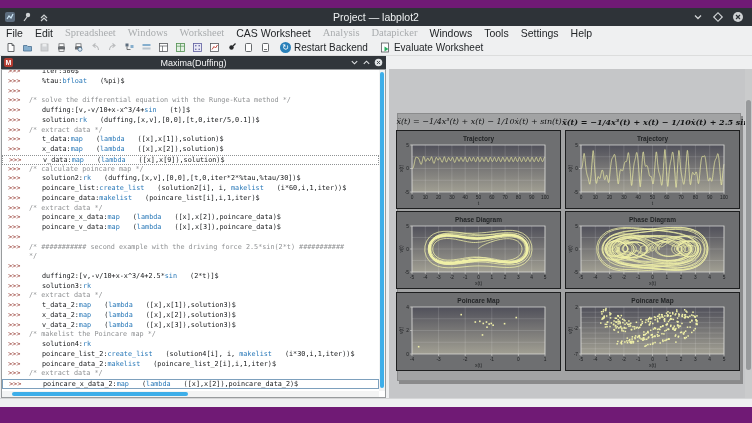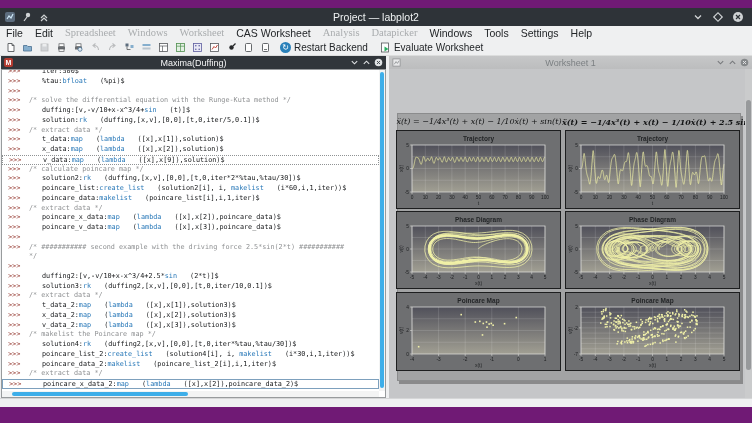--- a/index.html
+++ b/index.html
@@ -281,64 +281,45 @@
                 <div class="code-line"><span class="prompt">&gt;&gt;&gt;</span><span class="seg-p">poincare_list:</span><span class="seg-f">create_list</span><span class="seg-p">(solution2[i], i, </span><span class="seg-f">makelist</span><span class="seg-p">(i*60,i,1,iter))$</span></div>
                 <div class="code-line"><span class="prompt">&gt;&gt;&gt;</span><span class="seg-p">poincare_data:</span><span class="seg-f">makelist</span><span class="seg-p">(poincare_list[i],i,1,iter)$</span></div>
                 <div class="code-line"><span class="prompt">&gt;&gt;&gt;</span><span class="seg-c">/* extract data */</span></div>
                 <div class="code-line"><span class="prompt">&gt;&gt;&gt;</span><span class="seg-p">poincare_x_data:</span><span class="seg-f">map</span><span class="seg-p">(</span><span class="seg-f">lambda</span><span class="seg-p">([x],x[2]),poincare_data)$</span></div>
                 <div class="code-line"><span class="prompt">&gt;&gt;&gt;</span><span class="seg-p">poincare_v_data:</span><span class="seg-f">map</span><span class="seg-p">(</span><span class="seg-f">lambda</span><span class="seg-p">([x],x[3]),poincare_data)$</span></div>
                 <div class="code-line"><span class="prompt">&gt;&gt;&gt;</span></div>
                 <div class="code-line"><span class="prompt">&gt;&gt;&gt;</span><span class="seg-c">/* ########### second example with the driving force 2.5*sin(2*t) ###########</span></div>
                 <div class="code-line"><span class="prompt"></span><span class="seg-c">*/</span></div>
                 <div class="code-line"><span class="prompt">&gt;&gt;&gt;</span></div>
                 <div class="code-line"><span class="prompt">&gt;&gt;&gt;</span><span class="seg-p">duffing2:[v,-v/10+x-x^3/4+2.5*</span><span class="seg-f">sin</span><span class="seg-p">(2*t)]$</span></div>
-                <div class="code-line"><span class="prompt">&gt;&gt;&gt;</span><span class="seg-p">solution3:</span><span class="seg-f">rk</span><span class="seg-p">(duffing2,[x,v],[0,0],[t,0,iter/10,0.1])$</span></div>
+                <div class="code-line"><span class="prompt">&gt;&gt;&gt;</span><span class="seg-p">solution3:</span><span class="seg-f">rk</span></div>
                 <div class="code-line"><span class="prompt">&gt;&gt;&gt;</span><span class="seg-c">/* extract data */</span></div>
                 <div class="code-line"><span class="prompt">&gt;&gt;&gt;</span><span class="seg-p">t_data_2:</span><span class="seg-f">map</span><span class="seg-p">(</span><span class="seg-f">lambda</span><span class="seg-p">([x],x[1]),solution3)$</span></div>
                 <div class="code-line"><span class="prompt">&gt;&gt;&gt;</span><span class="seg-p">x_data_2:</span><span class="seg-f">map</span><span class="seg-p">(</span><span class="seg-f">lambda</span><span class="seg-p">([x],x[2]),solution3)$</span></div>
                 <div class="code-line"><span class="prompt">&gt;&gt;&gt;</span><span class="seg-p">v_data_2:</span><span class="seg-f">map</span><span class="seg-p">(</span><span class="seg-f">lambda</span><span class="seg-p">([x],x[3]),solution3)$</span></div>
                 <div class="code-line"><span class="prompt">&gt;&gt;&gt;</span><span class="seg-c">/* makelist the Poincare map */</span></div>
-                <div class="code-line"><span class="prompt">&gt;&gt;&gt;</span><span class="seg-p">solution4:</span><span class="seg-f">rk</span><span class="seg-p">(duffing2,[x,v],[0,0],[t,0,iter*%tau,%tau/30])$</span></div>
+                <div class="code-line"><span class="prompt">&gt;&gt;&gt;</span><span class="seg-p">solution4:</span><span class="seg-f">rk</span></div>
                 <div class="code-line"><span class="prompt">&gt;&gt;&gt;</span><span class="seg-p">poincare_list_2:</span><span class="seg-f">create_list</span><span class="seg-p">(solution4[i], i, </span><span class="seg-f">makelist</span><span class="seg-p">(i*30,i,1,iter))$</span></div>
                 <div class="code-line"><span class="prompt">&gt;&gt;&gt;</span><span class="seg-p">poincare_data_2:</span><span class="seg-f">makelist</span><span class="seg-p">(poincare_list_2[i],i,1,iter)$</span></div>
                 <div class="code-line"><span class="prompt">&gt;&gt;&gt;</span><span class="seg-c">/* extract data */</span></div>
                 <div class="code-line focus-solid"><span class="prompt">&gt;&gt;&gt;</span><span class="seg-p">poincare_x_data_2:</span><span class="seg-f">map</span><span class="seg-p">(</span><span class="seg-f">lambda</span><span class="seg-p">([x],x[2]),poincare_data_2)$</span></div>
               </div>
             </div>
           <div class="vscroll">
               <div class="thumb"></div>
             </div>
           <div class="hscroll">
               <div class="thumb"></div>
             </div>
         </div>
       </div>
 
       <div class="splitter"></div>
 
       <div class="right-panel">
-        <div class="panel-hdr">
-          <svg class="ws-ico" viewBox="0 0 10 10">
-              <rect x="1" y="1" width="8" height="8" fill="#e8e9ea" stroke="#8a8d8f" stroke-width="0.8"></rect>
-              <polyline points="2.5,7 4.5,4 6,6 8,3" fill="none" stroke="#8a8d8f" stroke-width="0.9"></polyline>
-            </svg>
-          <div class="hdr-title">Worksheet 1</div>
-          <div class="hdr-icons">
-            <svg class="hico" viewBox="0 0 10 10">
-                <polyline points="2,3.5 5,6.5 8,3.5" fill="none" stroke="#77797c" stroke-width="1.2"></polyline>
-              </svg>
-            <svg class="hico" viewBox="0 0 10 10">
-                <polyline points="2,6.5 5,3.5 8,6.5" fill="none" stroke="#77797c" stroke-width="1.2"></polyline>
-              </svg>
-            <svg class="hico" viewBox="0 0 10 10">
-                <circle cx="5" cy="5" r="4.2" fill="#85888a"></circle>
-                <path d="M3.4 3.4l3.2 3.2M6.6 3.4L3.4 6.6" stroke="#e6e7e8" stroke-width="1.1"></path>
-              </svg>
-          </div>
-        </div>
         <div class="ws-content">
           <div class="ws-page"></div>
           <div class="formula" id="formula-left">ẍ(t) = −1/4x³(t) + x(t) − 1/10ẋ(t) + sin(t)</div>
           <div class="formula" id="formula-right">ẍ(t) = −1/4x³(t) + x(t) − 1/10ẋ(t) + 2.5 sin(t)</div>
 
           <div class="plot-frame" style="left: 7px; top: 61px; width: 165px; height: 79px;">
               <svg width="163" height="77">
                 <defs>
                   <linearGradient id="bgg0" x1="0" y1="0" x2="0" y2="1">
                     <stop offset="0%" stop-color="#50505a"></stop>

